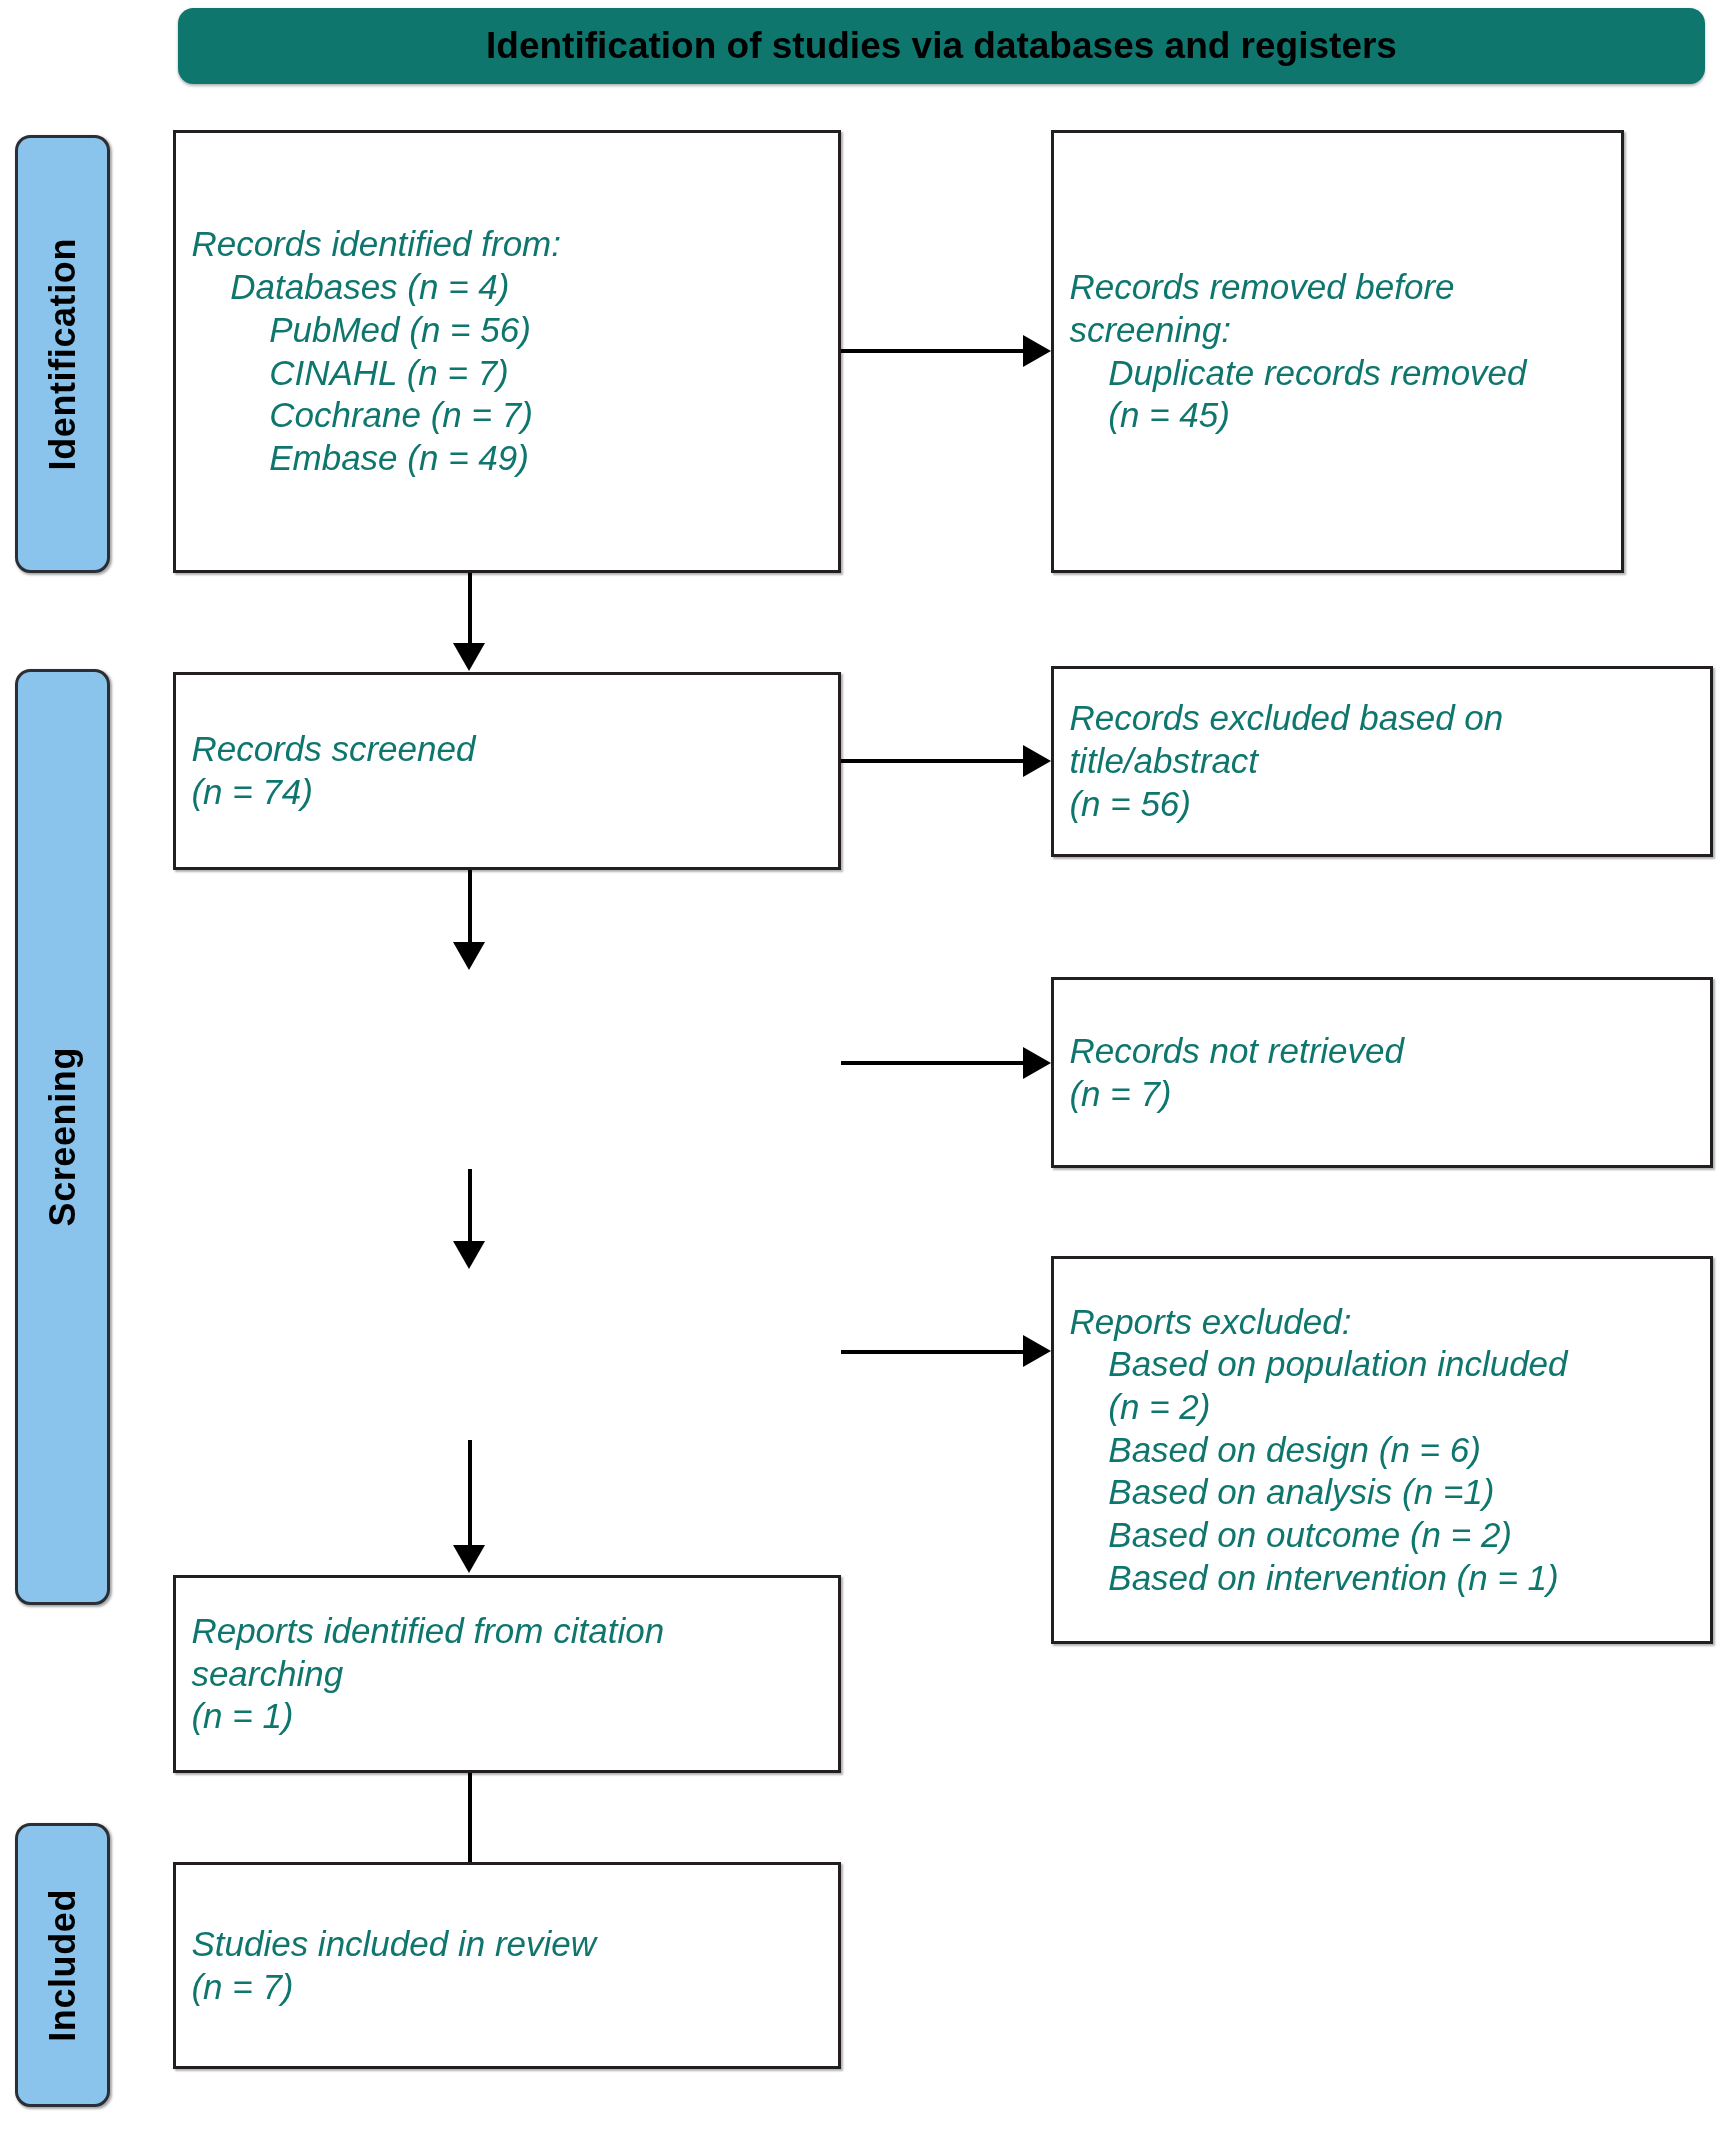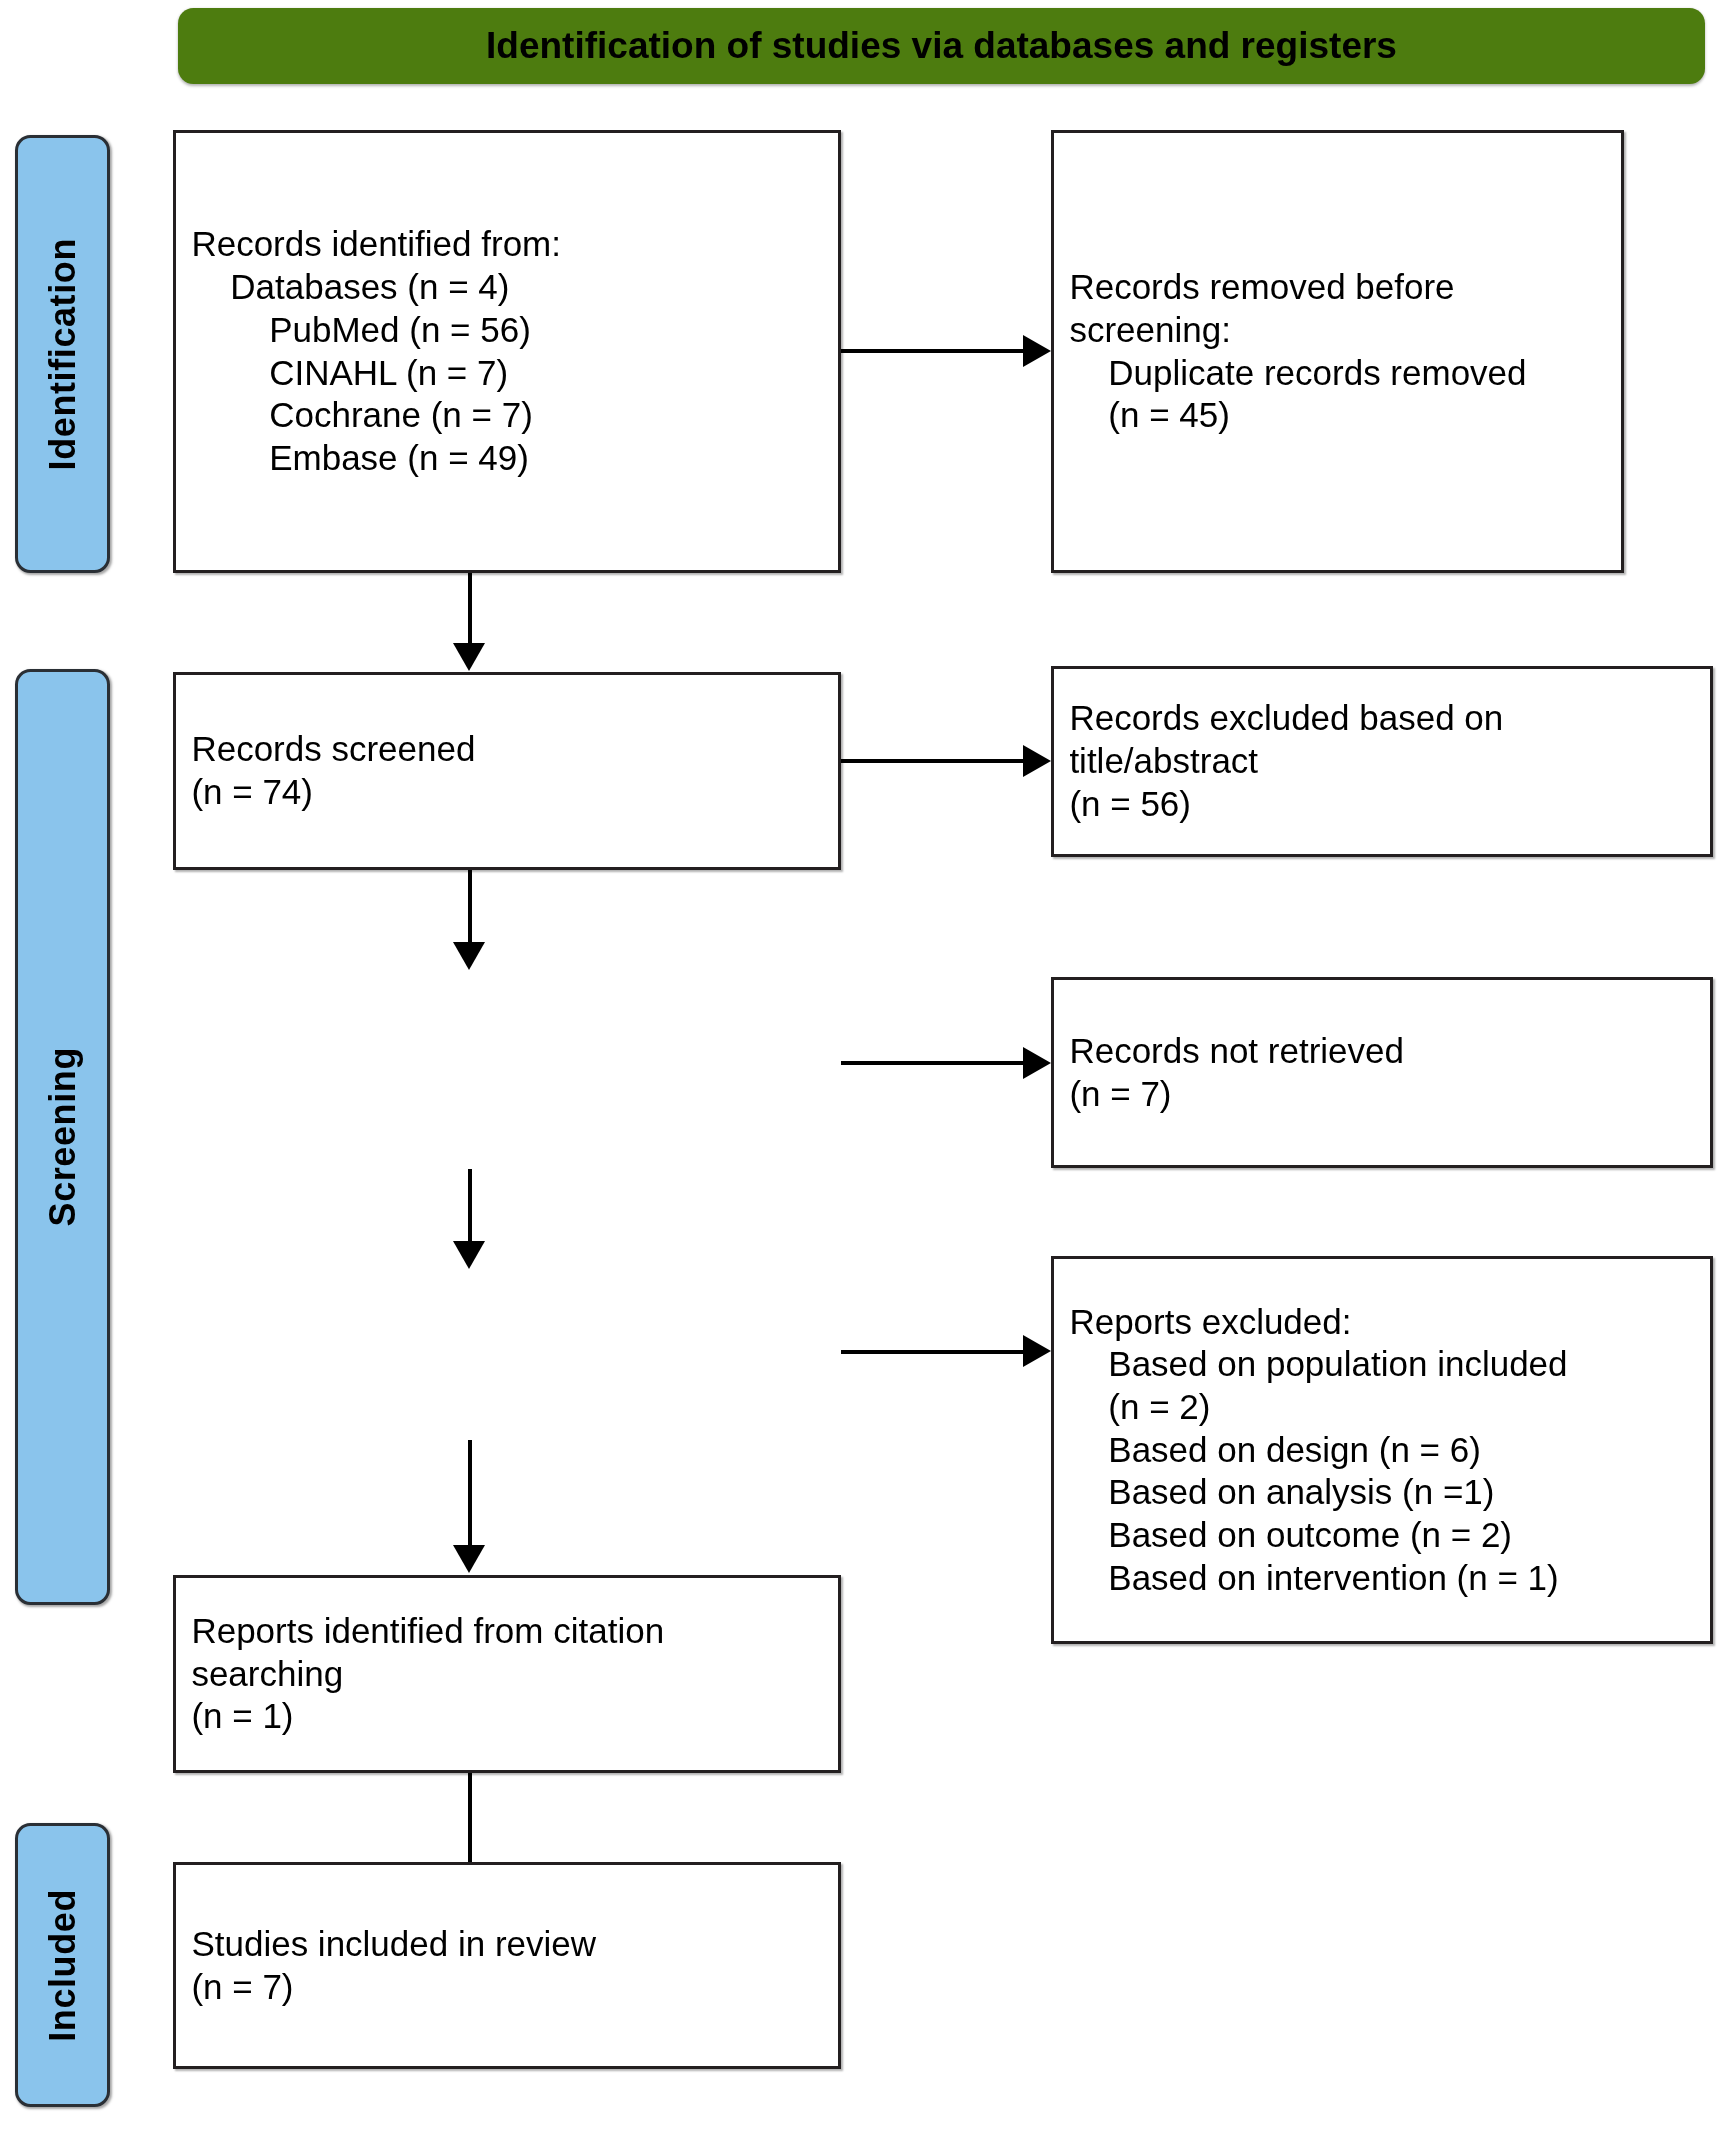--- a/index.html
+++ b/index.html
@@ -15,21 +15,21 @@
     position: relative;
     width: 1733px;
     height: 2129px;
     background: #ffffff;
     overflow: hidden;
   }
 
   
   .phase-banner {
     position: absolute;
-    background: #4d7c0f;
+    background: #0f766e;
     border-radius: 15.4px;
     box-shadow: 0 1.8px 3px rgba(0,0,0,0.30);
     display: flex;
     align-items: center;
     justify-content: center;
     box-sizing: border-box;
   }
   .phase-banner .banner-text {
     font-size: 37px;
     font-weight: bold;
@@ -67,24 +67,25 @@
     border: 3px solid #231f20;
     box-sizing: border-box;
     box-shadow: 1.8px 1.8px 1.8px rgba(0,0,0,0.30);
     display: flex;
     align-items: center;
   }
   .pbox .ptext {
     padding: 0 15.4px;
     font-size: 35px;
     line-height: 1.22;
-    color: #000000;
+    color: #0f766e;
     white-space: pre-wrap;
     width: 100%;
     box-sizing: border-box;
+    font-style: italic;
   }
 
   
   .vline {
     position: absolute;
     background: #000000;
     width: 4.1px;
   }
   .hline {
     position: absolute;

